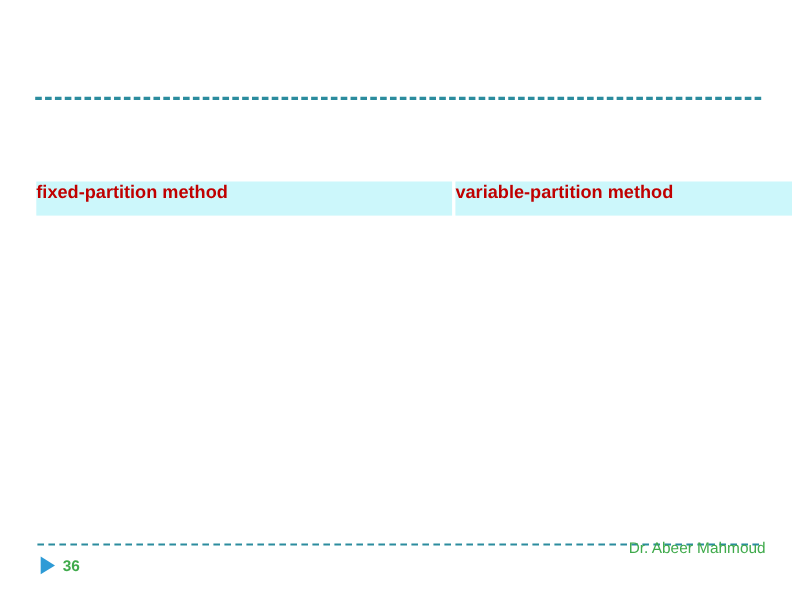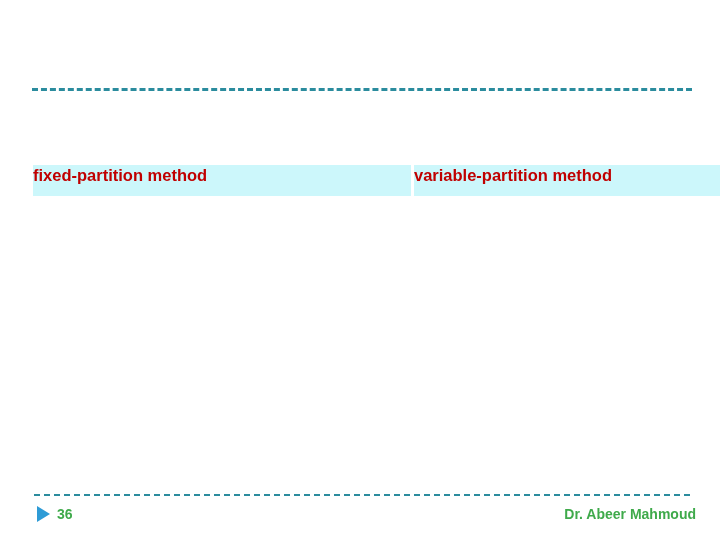--- a/index.html
+++ b/index.html
@@ -114,24 +114,24 @@
     top: 506px;
     color: #3FAA4B;
     font-size: 14px;
     font-weight: bold;
     line-height: 16px;
     text-align: center;
   }
   .footer-author {
     position: absolute;
     right: 24px;
-    top: 506px;
+    top: 490px;
     color: #3FAA4B;
     font-size: 14px;
-    font-weight: bold;
+    font-weight: normal;
     line-height: 16px;
     white-space: nowrap;
     margin-left: 24px;
   }
 </style>
 </head>
 <body>
 
 <div class="slide">
 

